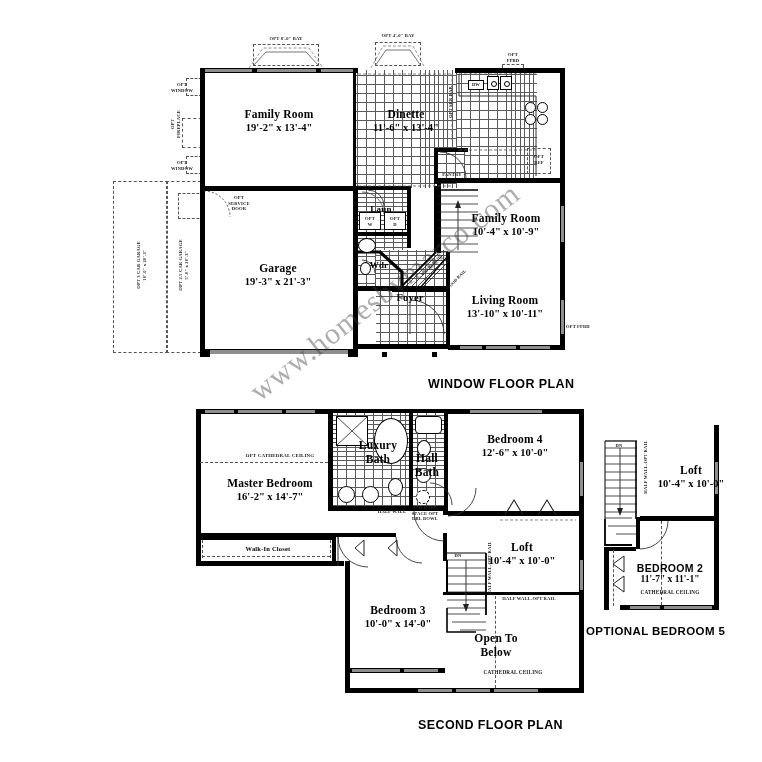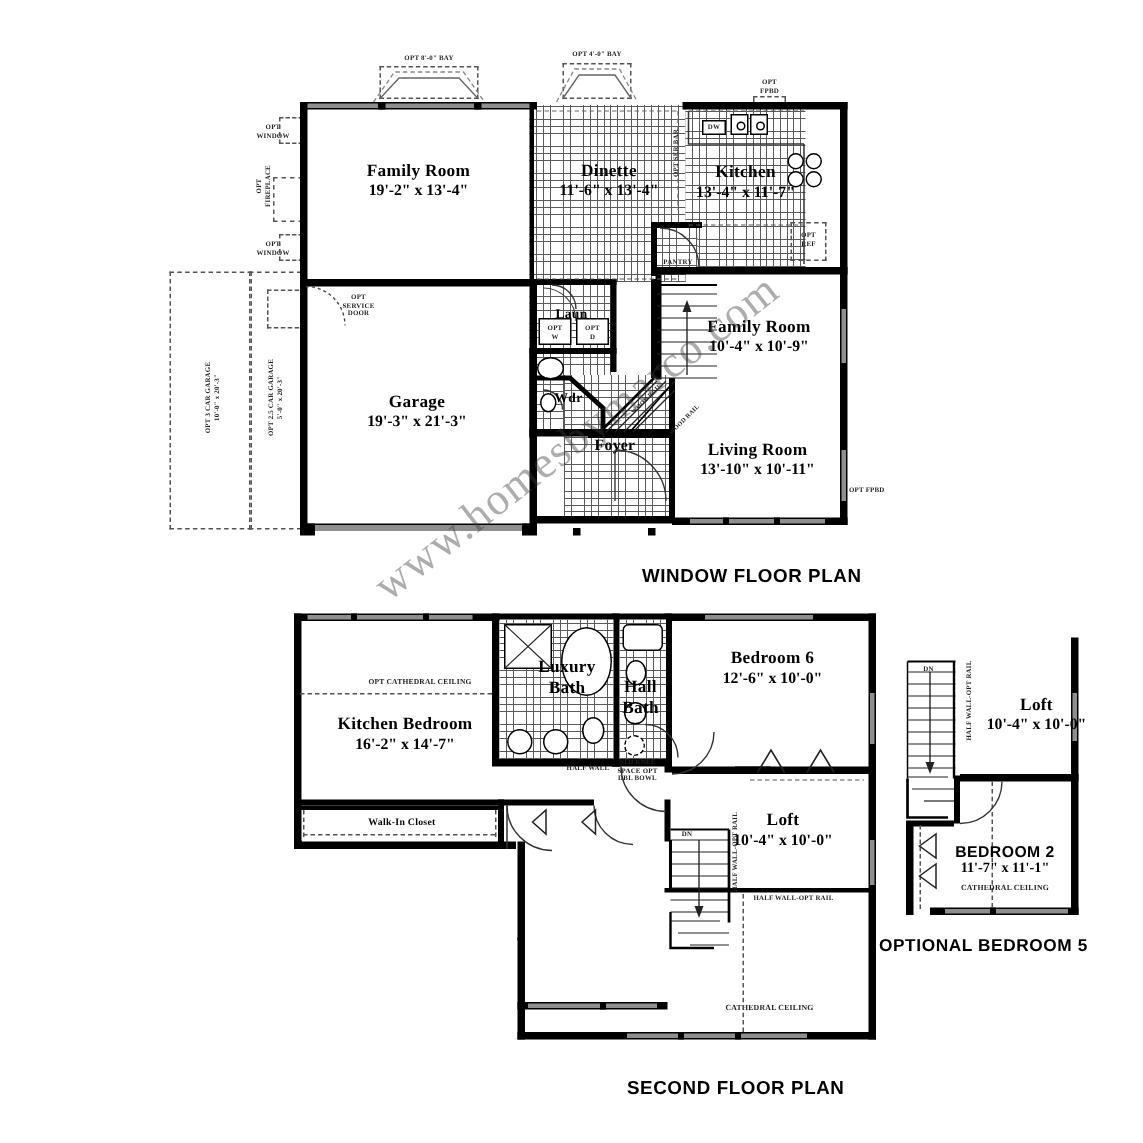--- a/index.html
+++ b/index.html
@@ -286,24 +286,20 @@
     <div class="rlabel" style="left:222px;top:108px;width:114px;">
       <span class="nm">Family Room</span>
       <span class="dm">19'-2" x 13'-4"</span>
     </div>
 
     <div class="rlabel" style="left:350px;top:108px;width:112px;">
       <span class="nm">Dinette</span>
       <span class="dm">11'-6" x 13'-4"</span>
     </div>
 
-    <div class="rlabel" style="left:452px;top:109px;width:90px;">
-      <span class="nm">Kitchen</span>
-      <span class="dm">13'-4" x 11'-7"</span>
-    </div>
 
     <div class="rlabel" style="left:452px;top:212px;width:108px;">
       <span class="nm">Family Room</span>
       <span class="dm">10'-4" x 10'-9"</span>
     </div>
 
     <div class="rlabel" style="left:448px;top:294px;width:114px;">
       <span class="nm">Living Room</span>
       <span class="dm">13'-10" x 10'-11"</span>
     </div>
@@ -442,49 +438,57 @@
       </g>
       <path d="M 447 608 L 447 632 L 476 632" fill="none" stroke="#000" stroke-width="1.6"></path>
 
       <line x1="466" y1="560" x2="466" y2="606" stroke="#222" stroke-width="0.9"></line>
       <polygon points="466,612 463,604 469,604" fill="#222"></polygon>
 
       <line x1="447" y1="592" x2="447" y2="560" stroke="#000" stroke-width="2"></line>
     </svg>
 
     <div class="rlabel" style="left:205px;top:477px;width:130px;">
-      <span class="nm">Kitchen Bedroom</span>
+      <span class="nm">Master Bedroom</span>
       <span class="dm">16'-2" x 14'-7"</span>
     </div>
 
     <div class="rlabel" style="left:350px;top:439px;width:56px;">
       <span class="nm" style="white-space:pre-line;">Luxury
 Bath</span>
     </div>
 
     <div class="rlabel" style="left:406px;top:452px;width:42px;">
       <span class="nm" style="white-space:pre-line;">Hall
 Bath</span>
     </div>
 
     <div class="rlabel" style="left:458px;top:433px;width:114px;">
-      <span class="nm">Bedroom 6</span>
+      <span class="nm">Bedroom 4</span>
       <span class="dm">12'-6" x 10'-0"</span>
     </div>
 
+    <div class="rlabel" style="left:350px;top:604px;width:96px;">
+      <span class="nm">Bedroom 3</span>
+      <span class="dm">10'-0" x 14'-0"</span>
+    </div>
 
     <div class="rlabel" style="left:474px;top:541px;width:96px;">
       <span class="nm">Loft</span>
       <span class="dm">10'-4" x 10'-0"</span>
     </div>
 
     <div class="rlabel small" style="left:216px;top:545px;width:104px;">
       <span class="nm" style="font-size:6.5px;">Walk-In Closet</span>
     </div>
 
+    <div class="rlabel" style="left:452px;top:632px;width:88px;">
+      <span class="nm" style="white-space:pre-line;">Open To
+Below</span>
+    </div>
 
     <div class="caption" style="left:418px;top:718px;">SECOND FLOOR PLAN</div>
   </div>
 
   <div class="abs" style="left:0;top:0;width:762px;height:762px;">
 
     <div class="wall" style="left:714px;top:425px;width:5px;height:185px;"></div>
     <div class="wall-gray" style="left:715px;top:462px;width:3px;height:32px;"></div>
     <div class="wall" style="left:640px;top:516px;width:79px;height:5px;"></div>
     <div class="wall" style="left:620px;top:605px;width:99px;height:5px;"></div>

